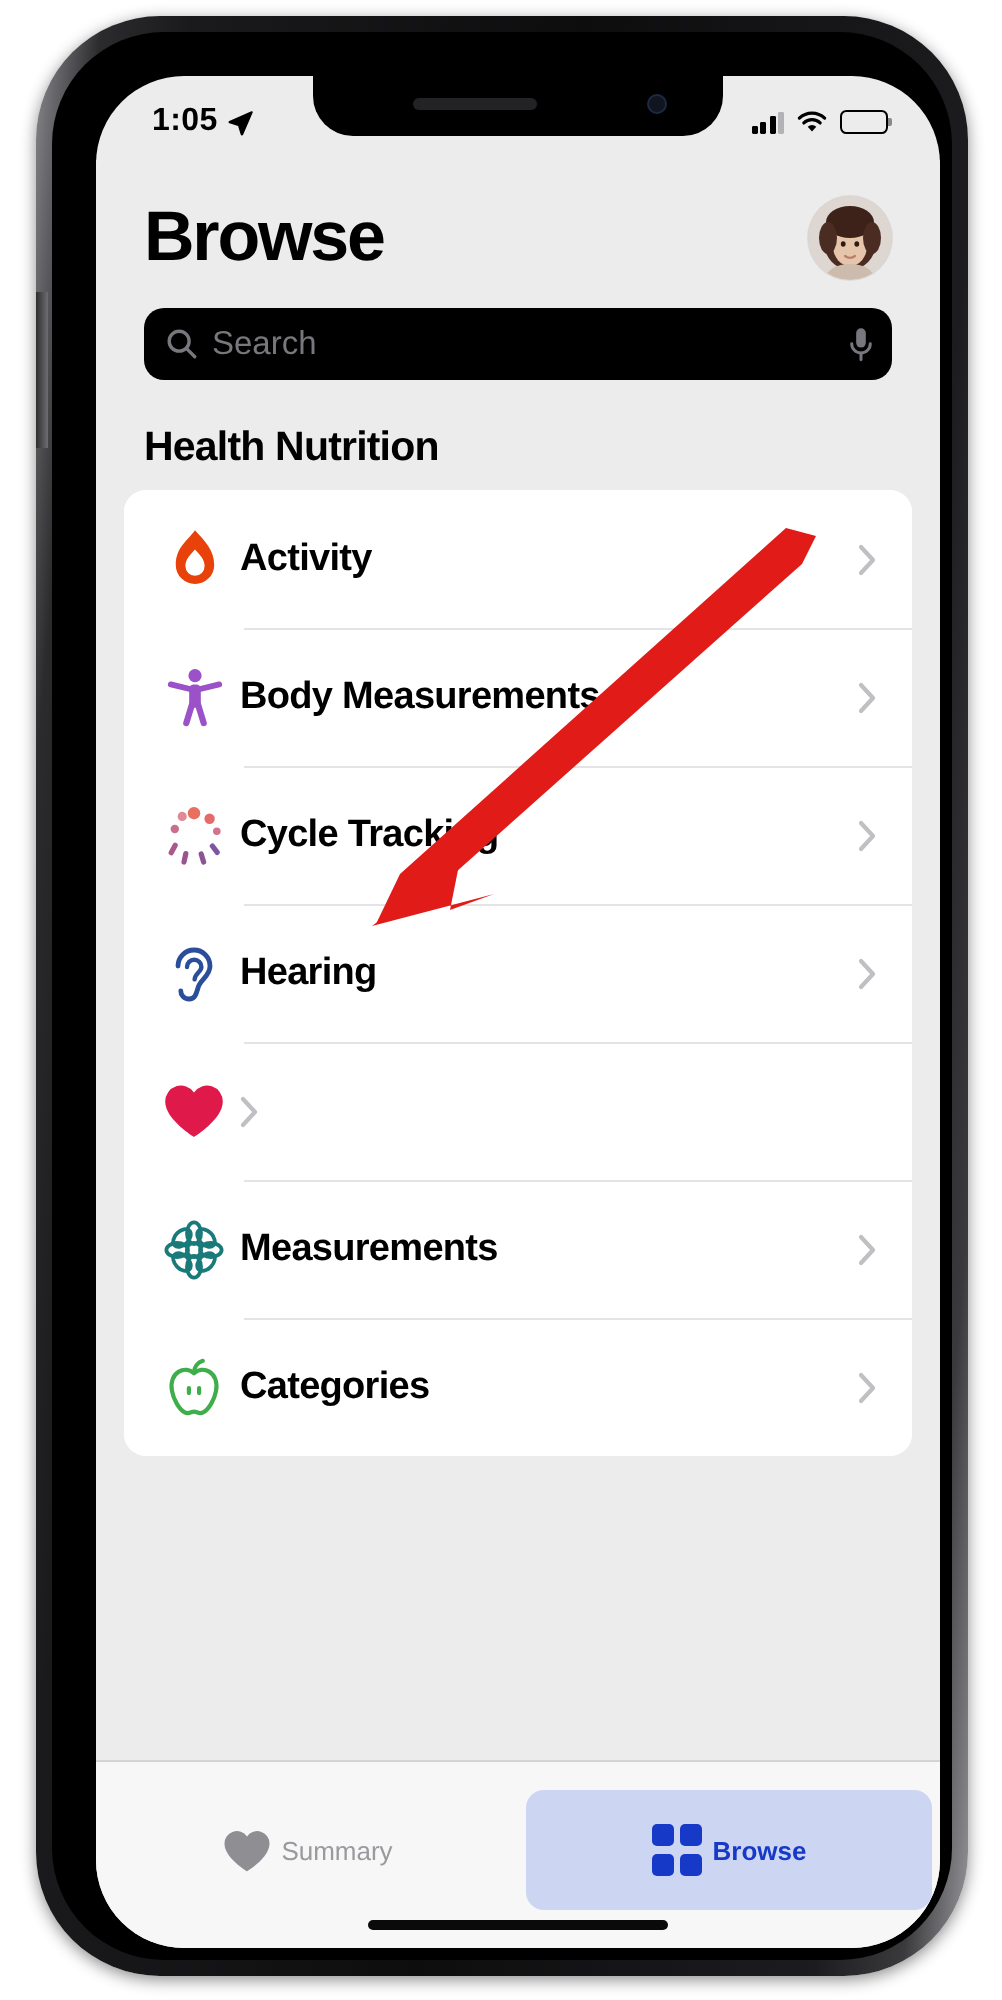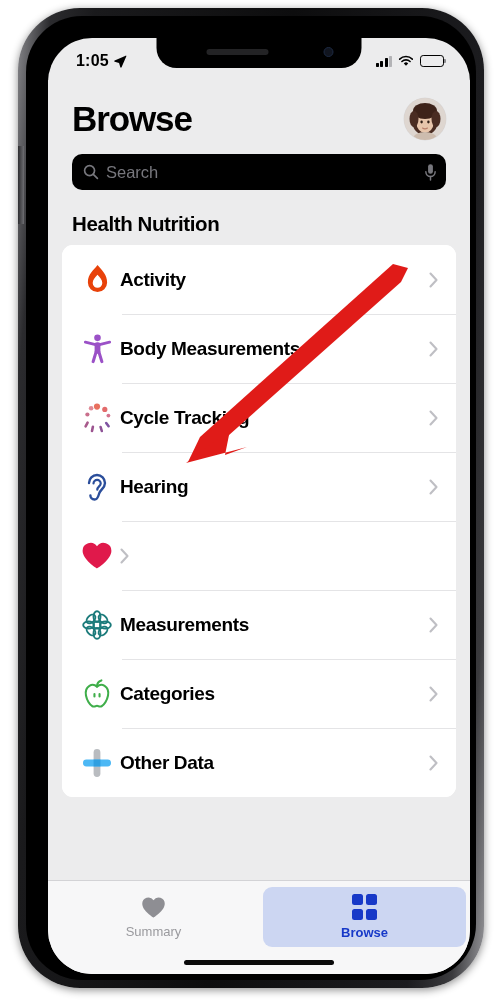--- a/index.html
+++ b/index.html
@@ -175,22 +175,22 @@
   
   #tab-bar {
     position: absolute; bottom: 0; left: 0;
     width: 100%; height: 94px;
     background: #f7f7f8;
     border-top: .5px solid #d3d3d6;
     display: flex; align-items: flex-start;
     padding-top: 6px;
   }
   .tab {
-    flex: 1; height: 60px; margin: 0 4px;
-    display: flex; flex-direction: column;
+    flex: 1; height: 60px; margin: 8px 4px;
+    display: flex; 
     align-items: center; justify-content: center;
     gap: 5px; border-radius: 9px;
   }
   .tab.active { background: #ccd6f2; }
   .tab-label { font-size: 13px; }
   #tab-summary .tab-label { color: #9a9a9e; }
   #tab-browse  .tab-label { color: #1739c8; font-weight: bold; }
 
   .grid-icon { display: grid; grid-template-columns: 11px 11px; gap: 3.5px; }
   .grid-icon span { width: 11px; height: 11px; background: #1739c8; border-radius: 2.5px; display: block; }
@@ -418,35 +418,20 @@
               </svg>
             </span>
             <span class="cat-label">Categories</span>
             <span class="chevron">
               <svg width="9" height="16" viewBox="0 0 9 16">
                 <polyline points="1.5,1.5 7.5,8 1.5,14.5" stroke="#bfbfc4" stroke-width="2.1" fill="none" stroke-linecap="round" stroke-linejoin="round"></polyline>
               </svg>
             </span>
           </div>
 
-          <div class="cat-row">
-            <span class="cat-icon">
-              <svg width="32" height="32" viewBox="0 0 32 32">
-                <rect x="12.6" y="2" width="6.8" height="28" rx="3.4" fill="#b9bcc0"></rect>
-                <rect x="2" y="12.6" width="28" height="6.8" rx="3.4" fill="#4cb8f5"></rect>
-                <rect x="12.6" y="12.6" width="6.8" height="6.8" fill="#2f9fe0"></rect>
-              </svg>
-            </span>
-            <span class="cat-label">Other Data</span>
-            <span class="chevron">
-              <svg width="9" height="16" viewBox="0 0 9 16">
-                <polyline points="1.5,1.5 7.5,8 1.5,14.5" stroke="#bfbfc4" stroke-width="2.1" fill="none" stroke-linecap="round" stroke-linejoin="round"></polyline>
-              </svg>
-            </span>
-          </div>
 
         </div>
       </div>
 
       <div id="tab-bar">
         <div class="tab" id="tab-summary">
           <svg width="25" height="23" viewBox="0 0 32 29">
             <path d="M16 27.5S1.6 18.8 1.6 9.8A7.9 7.9 0 0 1 16 5.2 7.9 7.9 0 0 1 30.4 9.8c0 9-14.4 17.7-14.4 17.7z" fill="#8e8e93"></path>
           </svg>
           <span class="tab-label">Summary</span>

